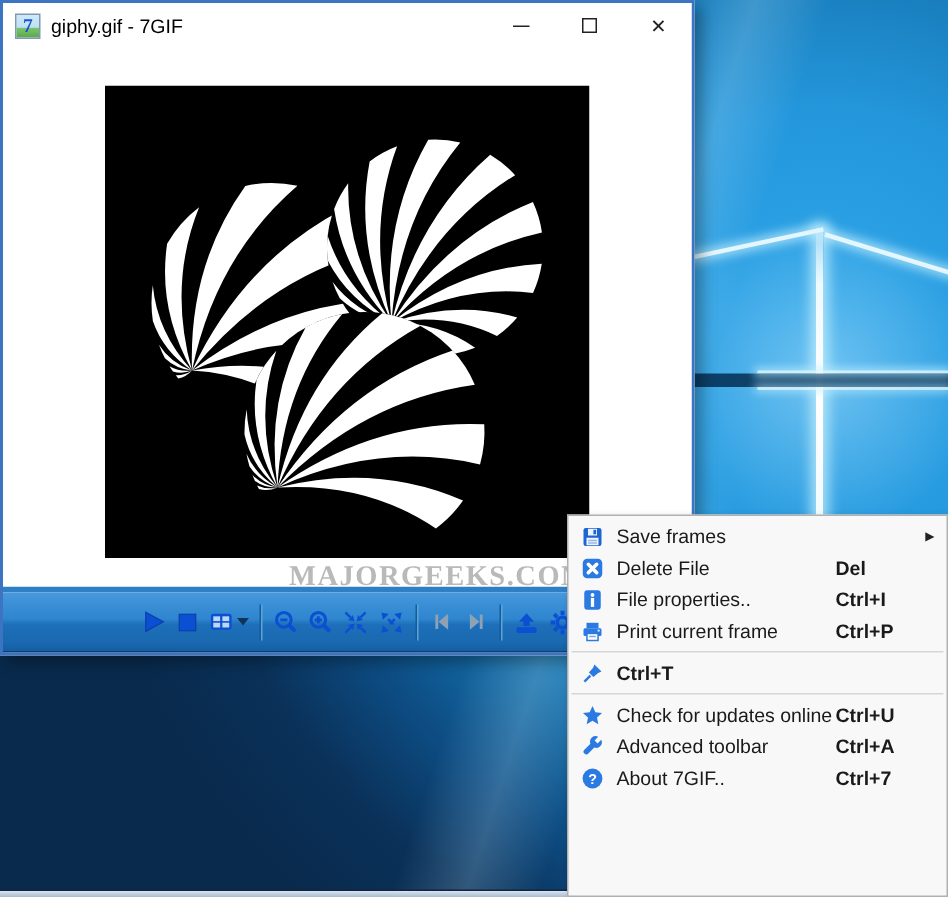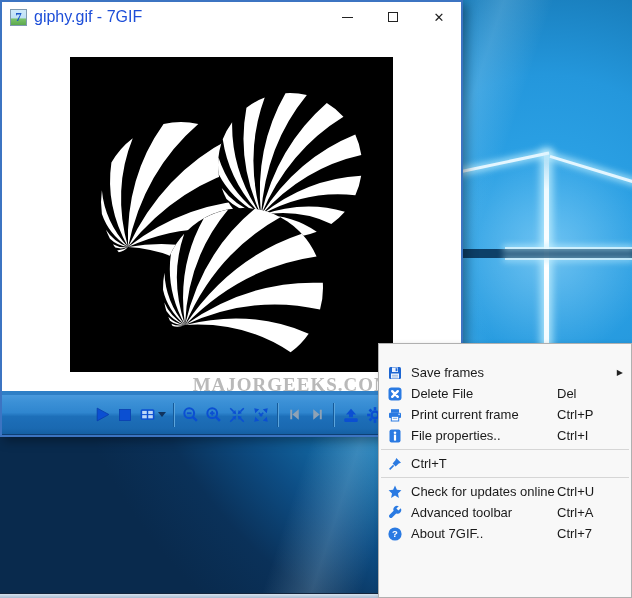--- a/index.html
+++ b/index.html
@@ -35,21 +35,21 @@
   
   .app-window { position:absolute; left:0; top:0; width:463px; height:437px;
     border:2px solid #3c74c2; background:#fff; z-index:2;
     box-shadow:4px 4px 10px rgba(0,0,0,.35); }
   .titlebar { height:30px; background:#fff; display:flex; align-items:center; padding:0 0 0 8px; }
   .app-icon { width:17px; height:17px; border:1px solid #7f9ab0; position:relative;
     background:linear-gradient(180deg,#cfe9f9 0%, #bfe0f5 55%, #7cc46a 58%, #5ca84e 100%);
     display:flex; align-items:center; justify-content:center; }
   .app-icon span { font-size:13px; font-weight:bold; color:#1b57c8; line-height:1;
     transform:translateY(-1px); font-family:"Liberation Serif", serif; }
-  .title-text { margin-left:7px; font-size:16px; color:#1d4ed8; flex:1; white-space:nowrap; }
+  .title-text { margin-left:7px; font-size:13px; color:#000000; flex:1; white-space:nowrap; }
   .win-btn { width:20px; height:22px; display:flex; align-items:center; justify-content:center;
     color:#222; cursor:default; }
   .btn-min { margin-right:26px; } .btn-max { margin-right:26px; } .btn-close { margin-right:12px; font-size:13px; }
   .min-glyph { display:block; width:11px; border-top:1px solid #222; }
   .max-glyph { display:block; width:10px; height:10px; border:1px solid #222; }
 
   .client { position:relative; height:359px; background:#ffffff; overflow:hidden; }
   .gif-frame { position:absolute; left:68px; top:25px; width:323px; height:315px; display:block; }
   .watermark { position:absolute; left:68px; top:342px; width:323px; text-align:right;
     font-family:"Liberation Serif", serif; font-weight:bold; font-size:19px;
@@ -62,26 +62,26 @@
     background:linear-gradient(180deg,#4899dd 0%, #3b90d6 18%, #2f86cf 45%, #1d6fb9 55%, #1a69b1 85%, #145fa3 100%);
     border-bottom:1px solid #0d3f74; }
   .tb-btn { display:flex; align-items:center; justify-content:center; height:28px; padding:0 3px; }
   .tb-sep { width:2px; height:24px; margin:0 4px;
     background:linear-gradient(90deg,#155a99 0 50%, #5aa4dc 50% 100%); }
   .dd-arrow { width:0; height:0; border-left:4px solid transparent; border-right:4px solid transparent;
     border-top:5px solid #10335e; margin-left:2px; }
 
   
   .context-menu { position:absolute; left:378px; top:343px; width:254px; height:255px;
-    background:#f8f8f8; border:1px solid #b0b0b0; z-index:3; padding:18px 0;
+    background:#f8f8f8; border:1px solid #b0b0b0; z-index:3; padding:3px 0;
     box-shadow:3px 3px 6px rgba(0,0,0,.3); font-size:13px; color:#1a1a1a; }
   .menu-row { height:21px; display:flex; align-items:center; position:relative; padding-right:10px; }
   .mi-icon { width:32px; display:flex; justify-content:center; align-items:center; flex:none; }
   .mi-label { flex:1; white-space:nowrap; }
-  .mi-shortcut { width:64px; text-align:left; white-space:nowrap; flex:none; }
+  .mi-shortcut { width:64px; text-align:left; white-space:nowrap; flex:none;font-weight:bold; }
   .mi-sub { position:absolute; right:8px; font-size:8px; color:#222; top:6px; }
   .menu-sep { height:1px; background:#d6d6d6; margin:3px 2px; }
 </style>
 </head>
 <body>
 
 <div class="wallpaper"></div>
 <div class="logo-vline"></div>
 <div class="logo-hband"></div>
 <div class="logo-hglow-top"></div>
@@ -287,43 +287,43 @@
           <path d="M5.2 5.2 L10.8 10.8 M10.8 5.2 L5.2 10.8" stroke="#fff" stroke-width="2.4" stroke-linecap="round"></path>
         </svg>
     </span>
     <span class="mi-label">Delete File</span>
     <span class="mi-shortcut">Del</span>
   </div>
 
   <div class="menu-row">
     <span class="mi-icon">
       <svg width="16" height="16" viewBox="0 0 16 16">
+          <rect x="2.5" y="1.5" width="11" height="13" rx="2" fill="#2a7ae2"></rect>
+          <circle cx="8" cy="4.7" r="1.3" fill="#fff"></circle>
+          <rect x="6.9" y="6.6" width="2.2" height="6" fill="#fff"></rect>
+        </svg>
+    </span>
+    <span class="mi-label">File properties..</span>
+    <span class="mi-shortcut">Ctrl+I</span>
+  </div>
+
+  <div class="menu-row">
+    <span class="mi-icon">
+      <svg width="16" height="16" viewBox="0 0 16 16">
           <rect x="4" y="2.2" width="8" height="3.6" fill="#2a7ae2"></rect>
           <rect x="2" y="5.8" width="12" height="5.2" rx="1" fill="#2a7ae2"></rect>
           <circle cx="12.1" cy="7.4" r="0.8" fill="#cfe2ff"></circle>
           <rect x="4.3" y="9.3" width="7.4" height="4.7" fill="#fff" stroke="#2a7ae2"></rect>
           <line x1="5.8" y1="11.3" x2="10.2" y2="11.3" stroke="#7aa8e0"></line>
         </svg>
     </span>
     <span class="mi-label">Print current frame</span>
     <span class="mi-shortcut">Ctrl+P</span>
   </div>
 
-  <div class="menu-row">
-    <span class="mi-icon">
-      <svg width="16" height="16" viewBox="0 0 16 16">
-          <rect x="2.5" y="1.5" width="11" height="13" rx="2" fill="#2a7ae2"></rect>
-          <circle cx="8" cy="4.7" r="1.3" fill="#fff"></circle>
-          <rect x="6.9" y="6.6" width="2.2" height="6" fill="#fff"></rect>
-        </svg>
-    </span>
-    <span class="mi-label">File properties..</span>
-    <span class="mi-shortcut">Ctrl+I</span>
-  </div>
-
   <div class="menu-sep"></div>
 
 
 
   <div class="menu-row">
     <span class="mi-icon">
       <svg width="16" height="16" viewBox="0 0 16 16">
           <g fill="#2a7ae2">
             <path d="M9.3 2 L14 6.7 L11.8 7.6 L8.6 10.4 L5.6 7.4 L8.4 4.2 Z"></path>
           </g>

